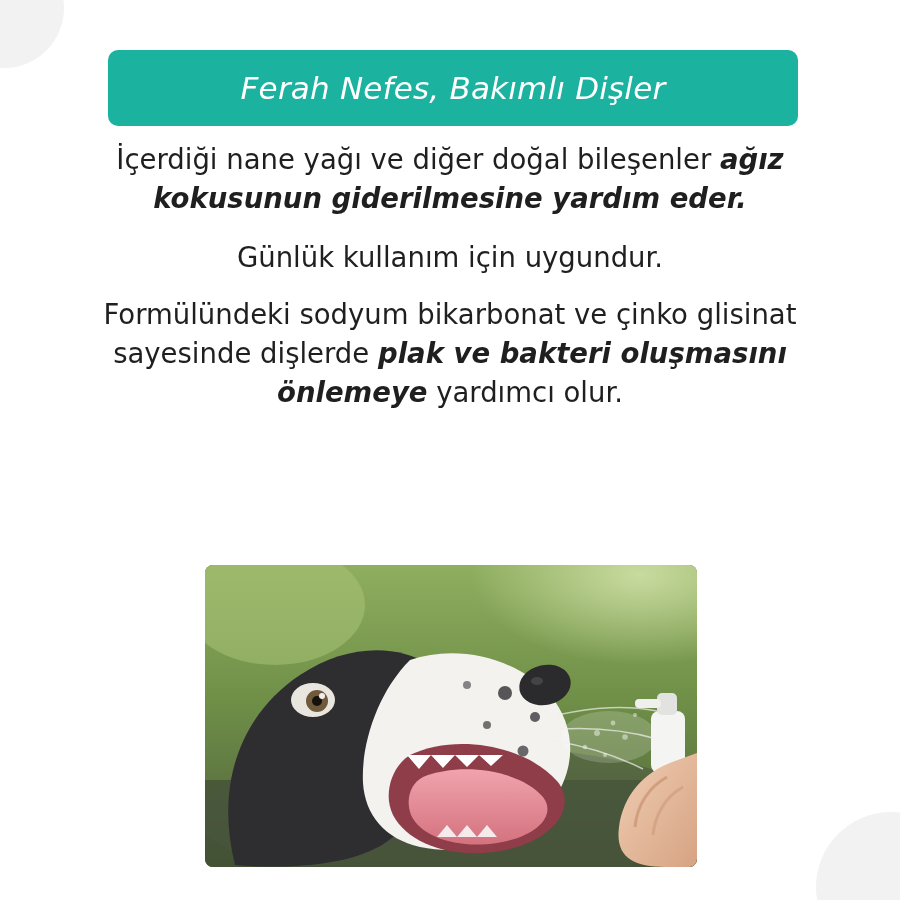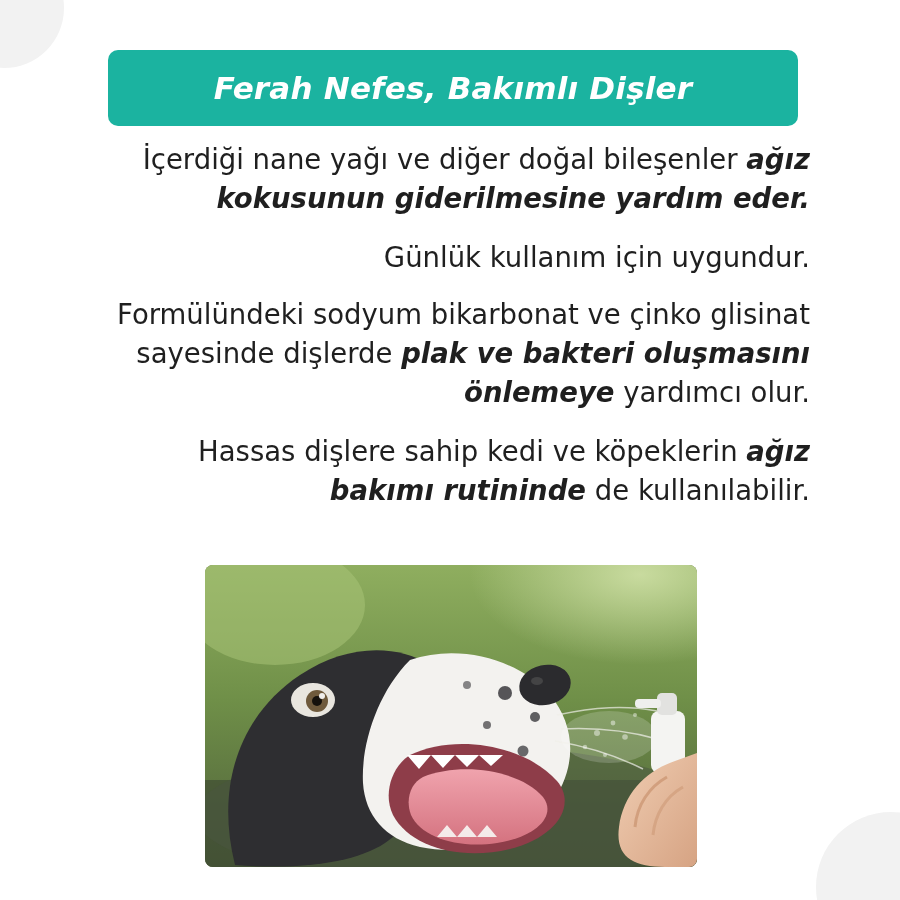--- a/index.html
+++ b/index.html
@@ -51,41 +51,40 @@
     background: #1bb3a0;
     border-radius: 10px;
     display: flex;
     align-items: center;
     justify-content: center;
     box-sizing: border-box;
   }
   .banner-title {
     color: #ffffff;
     font-size: 31px;
-    font-weight: bold;
+    font-weight: normal;
     font-style: italic;
     letter-spacing: 0.2px;
     white-space: nowrap;
   }
 
   
   .content {
     position: absolute;
     left: 90px;
     top: 140px;
     width: 720px;
     text-align: center;
     color: #1c1c1c;
   }
   .para {
     font-size: 27.5px;
     line-height: 1.42;
     margin: 0 0 20px 0;
     color: #1f1f1f;
-    text-align: right;
   }
   .para.tight {
     margin-bottom: 18px;
   }
   .para em {
     font-style: italic;
     font-weight: bold;
   }
   .para .plain {
     font-style: normal;
@@ -123,23 +122,20 @@
 
   <div class="content">
     <p class="para">
       <span class="plain">İçerdiği nane yağı ve diğer doğal bileşenler </span><em>ağız kokusunun giderilmesine yardım eder.</em>
     </p>
     <p class="para tight">
       <span class="plain">Günlük kullanım için uygundur.</span>
     </p>
     <p class="para">
       <span class="plain">Formülündeki sodyum bikarbonat ve çinko glisinat sayesinde dişlerde </span><em>plak ve bakteri oluşmasını önlemeye</em><span class="plain"> yardımcı olur.</span>
-    </p>
-    <p class="para">
-      <span class="plain">Hassas dişlere sahip kedi ve köpeklerin </span><em>ağız bakımı rutininde</em><span class="plain"> de kullanılabilir.</span>
     </p>
   </div>
 
   <div class="photo-frame">
     <svg viewBox="0 0 492 302" preserveAspectRatio="xMidYMid slice">
       <defs>
         <linearGradient id="bgGrad" x1="0" y1="0" x2="0" y2="1">
           <stop offset="0%" stop-color="#8fae5f"></stop>
           <stop offset="45%" stop-color="#6f8f48"></stop>
           <stop offset="100%" stop-color="#4e5f3a"></stop>

